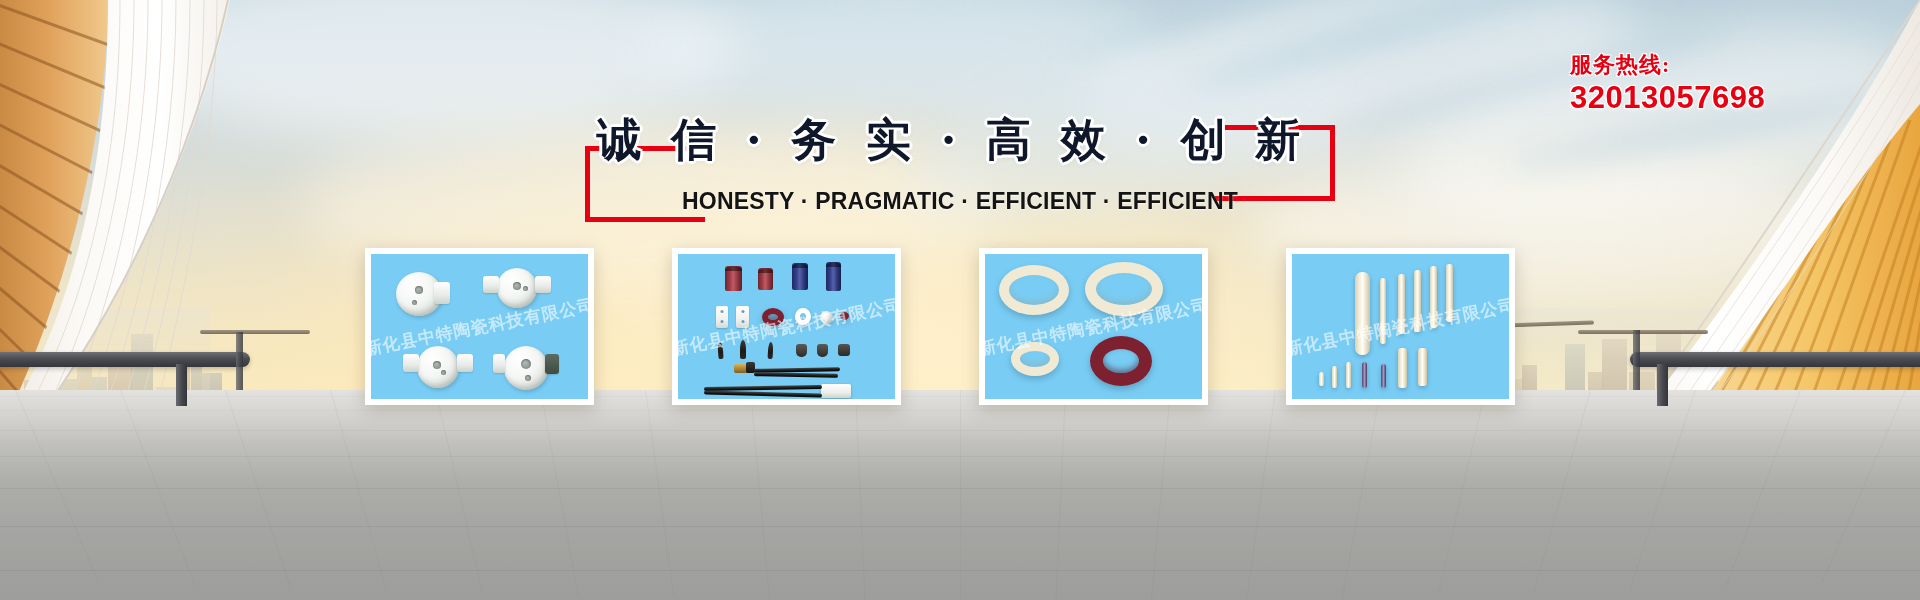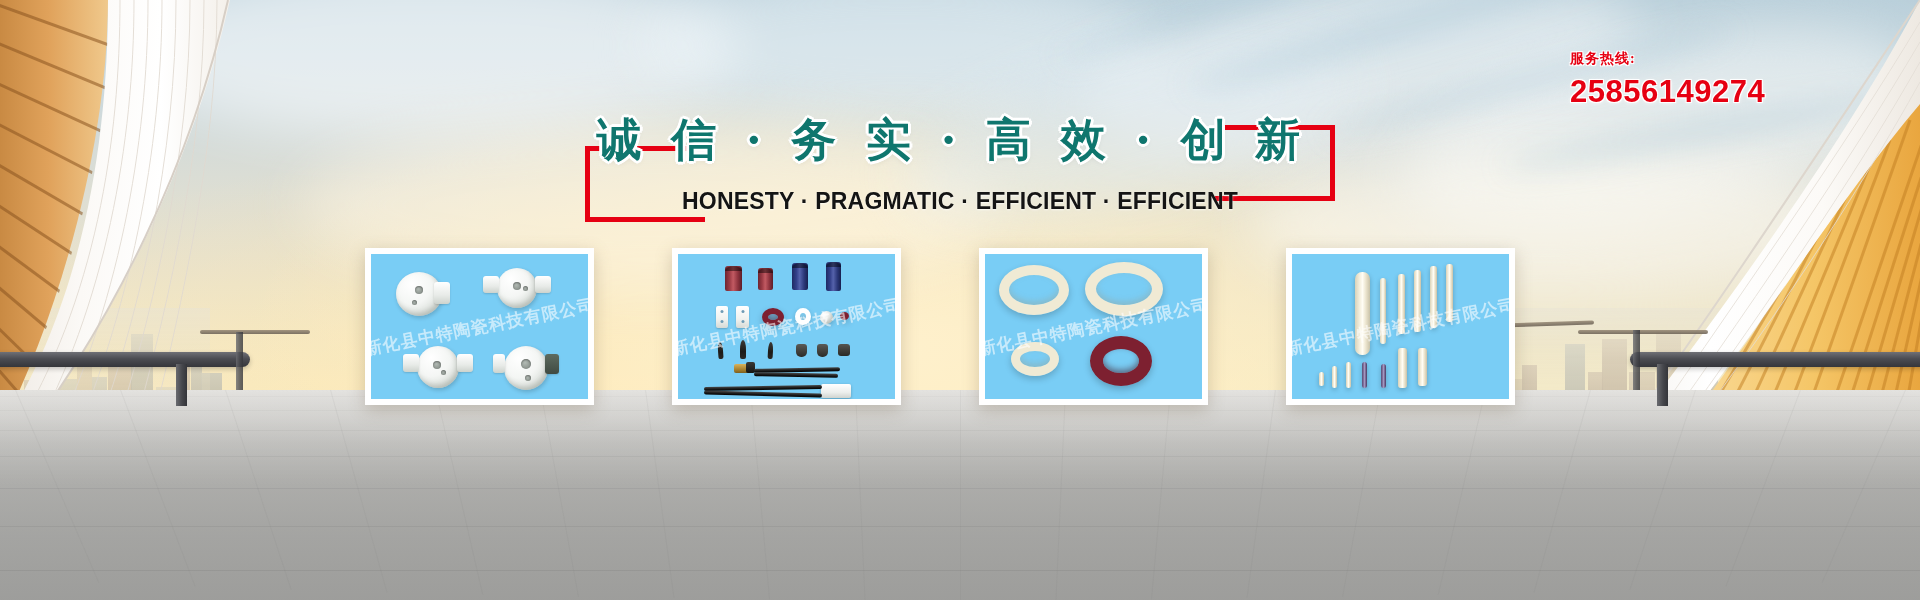--- a/index.html
+++ b/index.html
@@ -117,21 +117,21 @@
   .b-bl-h { left:0;    top:117px; width:120px; height:5px; }
   .b-tr-h { right:0;   top:25px;  width:120px; height:5px; }
   .b-tr-v { right:0;   top:25px;  width:5px;   height:76px; }
   .b-br-h { right:0;   top:96px;  width:120px; height:5px; }
 
   .slogan-cn {
     position:absolute; left:0; right:16px; top:0; height:80px;
     display:flex; align-items:center; justify-content:center;
     font-family:"DejaVu Serif", serif;
     font-size:45px; font-weight:700; letter-spacing:7px;
-    color:#0f766e;
+    color:#0f172a;
     text-shadow:
       -2px -2px 0 #fff, 2px -2px 0 #fff, -2px 2px 0 #fff, 2px 2px 0 #fff,
       -3px 0 0 #fff, 3px 0 0 #fff, 0 -3px 0 #fff, 0 3px 0 #fff,
       0 2px 6px rgba(0,0,0,.10);
     white-space:nowrap;
   }
   .slogan-en {
     position:absolute; left:0; right:0; top:84px; height:34px;
     display:flex; align-items:center; justify-content:center;
     font-size:23px; font-weight:700; letter-spacing:.2px;
@@ -141,22 +141,22 @@
   }
 
   
   .contact { position:absolute; left:1570px; top:50px; width:330px; }
   .contact .line1 {
     font-size:22px; font-weight:700; color:#e60012; letter-spacing:1px;
     margin-bottom:20px;
     text-shadow:-1px -1px 0 #fff,1px -1px 0 #fff,-1px 1px 0 #fff,1px 1px 0 #fff, 0 1px 3px rgba(255,255,255,.8);
   }
   .contact .line2 {
-    font-size:14px; font-weight:700; color:#e60012; letter-spacing:1px;
-    margin-bottom:6px;
+    font-size:22px; font-weight:700; color:#e60012; letter-spacing:1px;
+    margin-bottom:0;
     text-shadow:-1px -1px 0 #fff,1px -1px 0 #fff,-1px 1px 0 #fff,1px 1px 0 #fff, 0 1px 3px rgba(255,255,255,.8);
     font-family:Liberation Serif, serif;
   }
   .contact .phone {
     font-size:31px; font-weight:700; color:#e60012; letter-spacing:.5px;
     text-shadow:-1px -1px 0 #fff,1px -1px 0 #fff,-1px 1px 0 #fff,1px 1px 0 #fff, 0 1px 4px rgba(255,255,255,.85);
   }
 
   
   .panels { position:absolute; left:0; top:0; width:1920px; height:600px; }
@@ -469,21 +469,21 @@
     <div class="bracket b-bl-h"></div>
     <div class="bracket b-tr-h"></div>
     <div class="bracket b-tr-v"></div>
     <div class="bracket b-br-h"></div>
     <div class="slogan-cn">诚 信 · 务 实 · 高 效 · 创 新</div>
     <div class="slogan-en">HONESTY · PRAGMATIC · EFFICIENT · EFFICIENT</div>
   </div>
 
   <div class="contact">
     <div class="line2">服务热线:</div>
-    <div class="phone">25856149274</div>
+    <div class="phone">32013057698</div>
   </div>
 
   <div class="panels">
 
     <div class="reflect" style="left:365px;"></div>
     <div class="panel" style="left:365px;">
       <div class="inner">
 
         <div class="socket" style="left:25px; top:18px; width:46px; height:44px;">
           <div class="hole" style="left:19px; top:14px; width:8px; height:8px;"></div>

